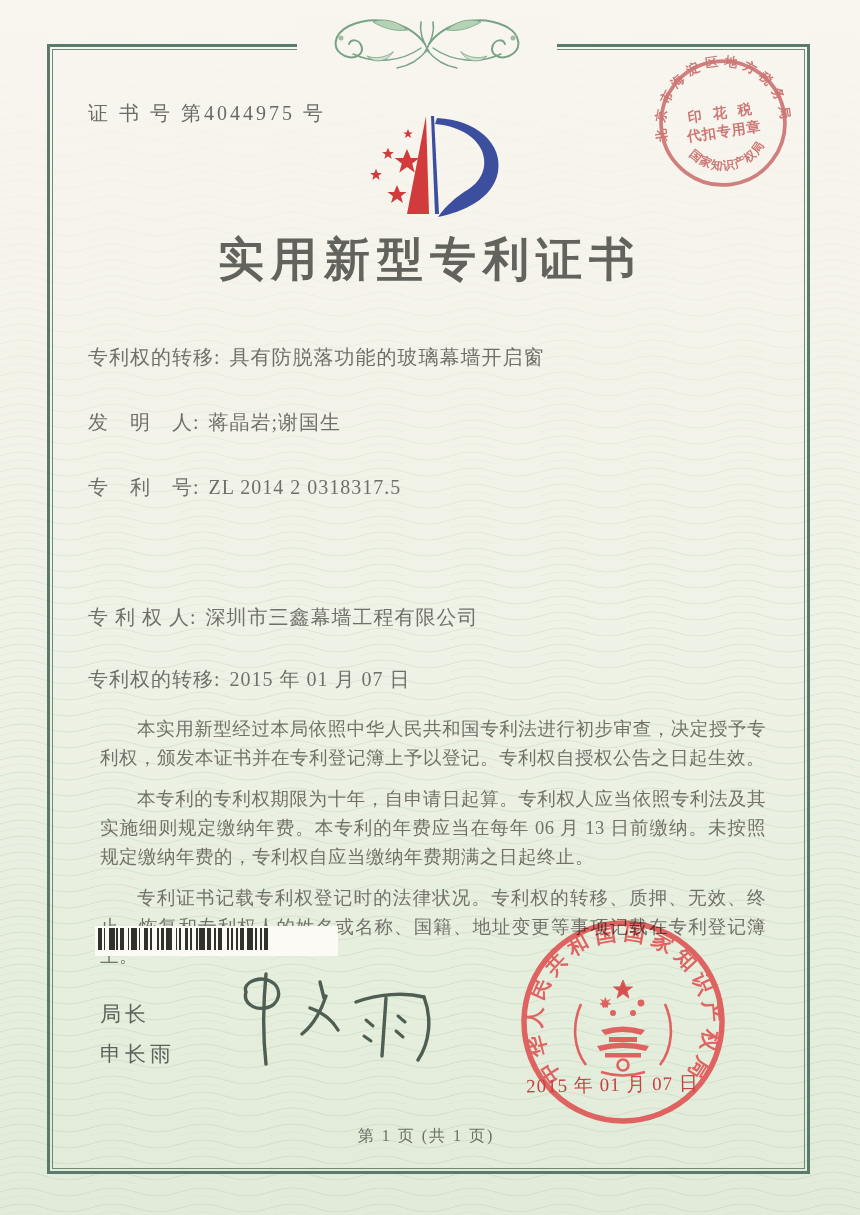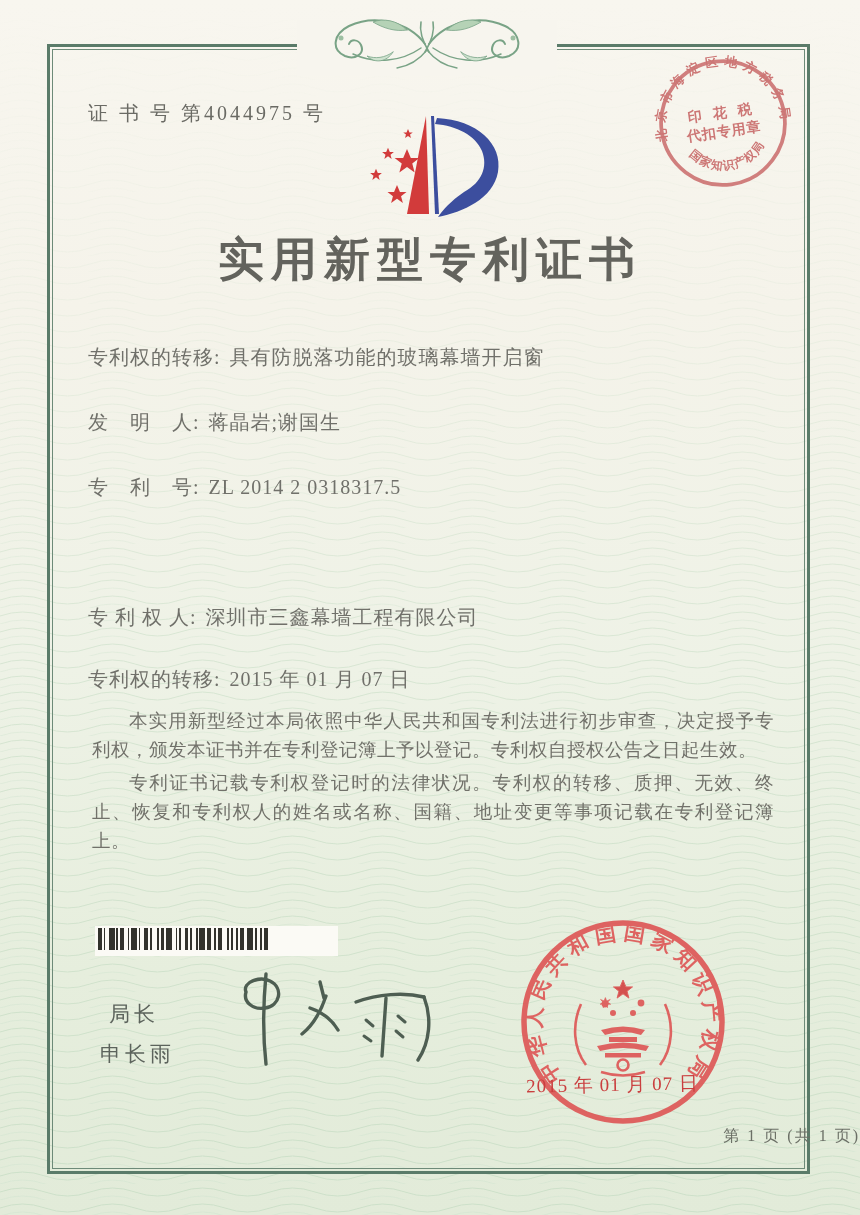--- a/index.html
+++ b/index.html
@@ -20,38 +20,38 @@
   .tax-stamp{position:absolute;left:648px;top:48px;transform:rotate(-8deg);
              opacity:.85;mix-blend-mode:multiply;z-index:4;}
   .title{position:absolute;left:0;top:229px;width:860px;text-align:center;
          font-size:46px;font-weight:700;color:#63635d;letter-spacing:7px;}
 
   .field{position:absolute;left:88px;font-size:20px;color:#70706a;letter-spacing:1px;}
   .field .val{margin-left:9px;}
   .f0{top:344px}.f1{top:409px}.f2{top:474px}.f3{top:539px}.f4{top:604px}.f5{top:666px}
 
   .paras{position:absolute;left:88px;top:703px;width:690px;}
-  .paras p{margin:4px;text-indent:2em;font-size:18.5px;line-height:29px;
+  .paras p{margin:12px;text-indent:2em;font-size:18.5px;line-height:29px;
            color:#71716a;text-align:justify;letter-spacing:.5px;}
 
   .barcode{position:absolute;left:95px;top:926px;width:237px;height:26px;
            background:#fbfaf5;padding:2px 3px;white-space:nowrap;overflow:hidden;
            font-size:0;}
   .bc-bar,.bc-gap{display:inline-block;height:22px;vertical-align:top;}
   .bc-bar{background:#32322c;}
 
-  .sig-title{position:absolute;left:100px;top:1000px;font-size:21px;color:#5c635c;letter-spacing:4px;margin-left:9px;}
+  .sig-title{position:absolute;left:100px;top:1000px;font-size:21px;color:#5c635c;letter-spacing:4px;}
   .sig-name{position:absolute;left:100px;top:1040px;font-size:21px;color:#5c635c;letter-spacing:4px;}
   .sig-script{position:absolute;left:228px;top:968px;}
 
   .seal{position:absolute;left:513px;top:912px;opacity:.88;mix-blend-mode:multiply;z-index:4;}
   .seal-date{position:absolute;left:505px;top:1072px;width:215px;text-align:center;
              font-size:19px;color:#ca3f3f;letter-spacing:1px;z-index:5;transform:rotate(-1deg);}
 
-  .footer{position:absolute;left:8px;top:1126px;width:852px;text-align:right;
+  .footer{position:absolute;left:0;top:1126px;width:852px;text-align:center;
           font-size:16px;color:#6b6f66;letter-spacing:2px;}
 </style>
 </head>
 <body>
 
 <div class="page">
 
   <svg class="bg-waves" width="860" height="1215" aria-hidden="true">
     <defs>
       <pattern id="wavepat" width="90" height="16" patternUnits="userSpaceOnUse">
@@ -144,20 +144,21 @@
     </div>
     <div class="field f4">
       <span class="lbl">专 利 权 人:</span><span class="val">深圳市三鑫幕墙工程有限公司</span>
     </div>
     <div class="field f5">
       <span class="lbl">专利权的转移:</span><span class="val">2015 年 01 月 07 日</span>
     </div>
 
     <div class="paras">
       <p>本实用新型经过本局依照中华人民共和国专利法进行初步审查，决定授予专利权，颁发本证书并在专利登记簿上予以登记。专利权自授权公告之日起生效。</p>
+      <p>本专利的专利权期限为十年，自申请日起算。专利权人应当依照专利法及其实施细则规定缴纳年费。本专利的年费应当在每年 06 月 13 日前缴纳。未按照规定缴纳年费的，专利权自应当缴纳年费期满之日起终止。</p>
       <p>专利证书记载专利权登记时的法律状况。专利权的转移、质押、无效、终止、恢复和专利权人的姓名或名称、国籍、地址变更等事项记载在专利登记簿上。</p>
     </div>
 
     <div class="barcode"><span class="bc-bar" style="width: 3.7px;"></span><span class="bc-gap" style="width: 1.85px;"></span><span class="bc-bar" style="width: 1.85px;"></span><span class="bc-gap" style="width: 3.7px;"></span><span class="bc-bar" style="width: 5.55px;"></span><span class="bc-gap" style="width: 1.85px;"></span><span class="bc-bar" style="width: 1.85px;"></span><span class="bc-gap" style="width: 1.85px;"></span><span class="bc-bar" style="width: 3.7px;"></span><span class="bc-gap" style="width: 3.7px;"></span><span class="bc-bar" style="width: 1.85px;"></span><span class="bc-gap" style="width: 1.85px;"></span><span class="bc-bar" style="width: 5.55px;"></span><span class="bc-gap" style="width: 1.85px;"></span><span class="bc-bar" style="width: 1.85px;"></span><span class="bc-gap" style="width: 3.7px;"></span><span class="bc-bar" style="width: 3.7px;"></span><span class="bc-gap" style="width: 1.85px;"></span><span class="bc-bar" style="width: 1.85px;"></span><span class="bc-gap" style="width: 5.55px;"></span><span class="bc-bar" style="width: 1.85px;"></span><span class="bc-gap" style="width: 1.85px;"></span><span class="bc-bar" style="width: 3.7px;"></span><span class="bc-gap" style="width: 1.85px;"></span><span class="bc-bar" style="width: 5.55px;"></span><span class="bc-gap" style="width: 3.7px;"></span><span class="bc-bar" style="width: 1.85px;"></span><span class="bc-gap" style="width: 1.85px;"></span><span class="bc-bar" style="width: 1.85px;"></span><span class="bc-gap" style="width: 3.7px;"></span><span class="bc-bar" style="width: 3.7px;"></span><span class="bc-gap" style="width: 1.85px;"></span><span class="bc-bar" style="width: 1.85px;"></span><span class="bc-gap" style="width: 3.7px;"></span><span class="bc-bar" style="width: 1.85px;"></span><span class="bc-gap" style="width: 1.85px;"></span><span class="bc-bar" style="width: 5.55px;"></span><span class="bc-gap" style="width: 1.85px;"></span><span class="bc-bar" style="width: 3.7px;"></span><span class="bc-gap" style="width: 3.7px;"></span><span class="bc-bar" style="width: 1.85px;"></span><span class="bc-gap" style="width: 1.85px;"></span><span class="bc-bar" style="width: 3.7px;"></span><span class="bc-gap" style="width: 5.55px;"></span><span class="bc-bar" style="width: 1.85px;"></span><span class="bc-gap" style="width: 1.85px;"></span><span class="bc-bar" style="width: 1.85px;"></span><span class="bc-gap" style="width: 3.7px;"></span><span class="bc-bar" style="width: 1.85px;"></span><span class="bc-gap" style="width: 1.85px;"></span><span class="bc-bar" style="width: 3.7px;"></span><span class="bc-gap" style="width: 3.7px;"></span><span class="bc-bar" style="width: 5.55px;"></span><span class="bc-gap" style="width: 1.85px;"></span><span class="bc-bar" style="width: 1.85px;"></span><span class="bc-gap" style="width: 3.7px;"></span><span class="bc-bar" style="width: 1.85px;"></span><span class="bc-gap" style="width: 1.85px;"></span><span class="bc-bar" style="width: 3.7px;"></span><span class="bc-gap" style="width: 1.85px;"></span></div>
 
     <div class="sig-title">局长</div>
     <div class="sig-name">申长雨</div>
 
     <svg class="sig-script" width="215" height="102" viewBox="0 0 215 102" aria-hidden="true">
       <g fill="none" stroke="#4e5e52" stroke-width="3.4" stroke-linecap="round">

